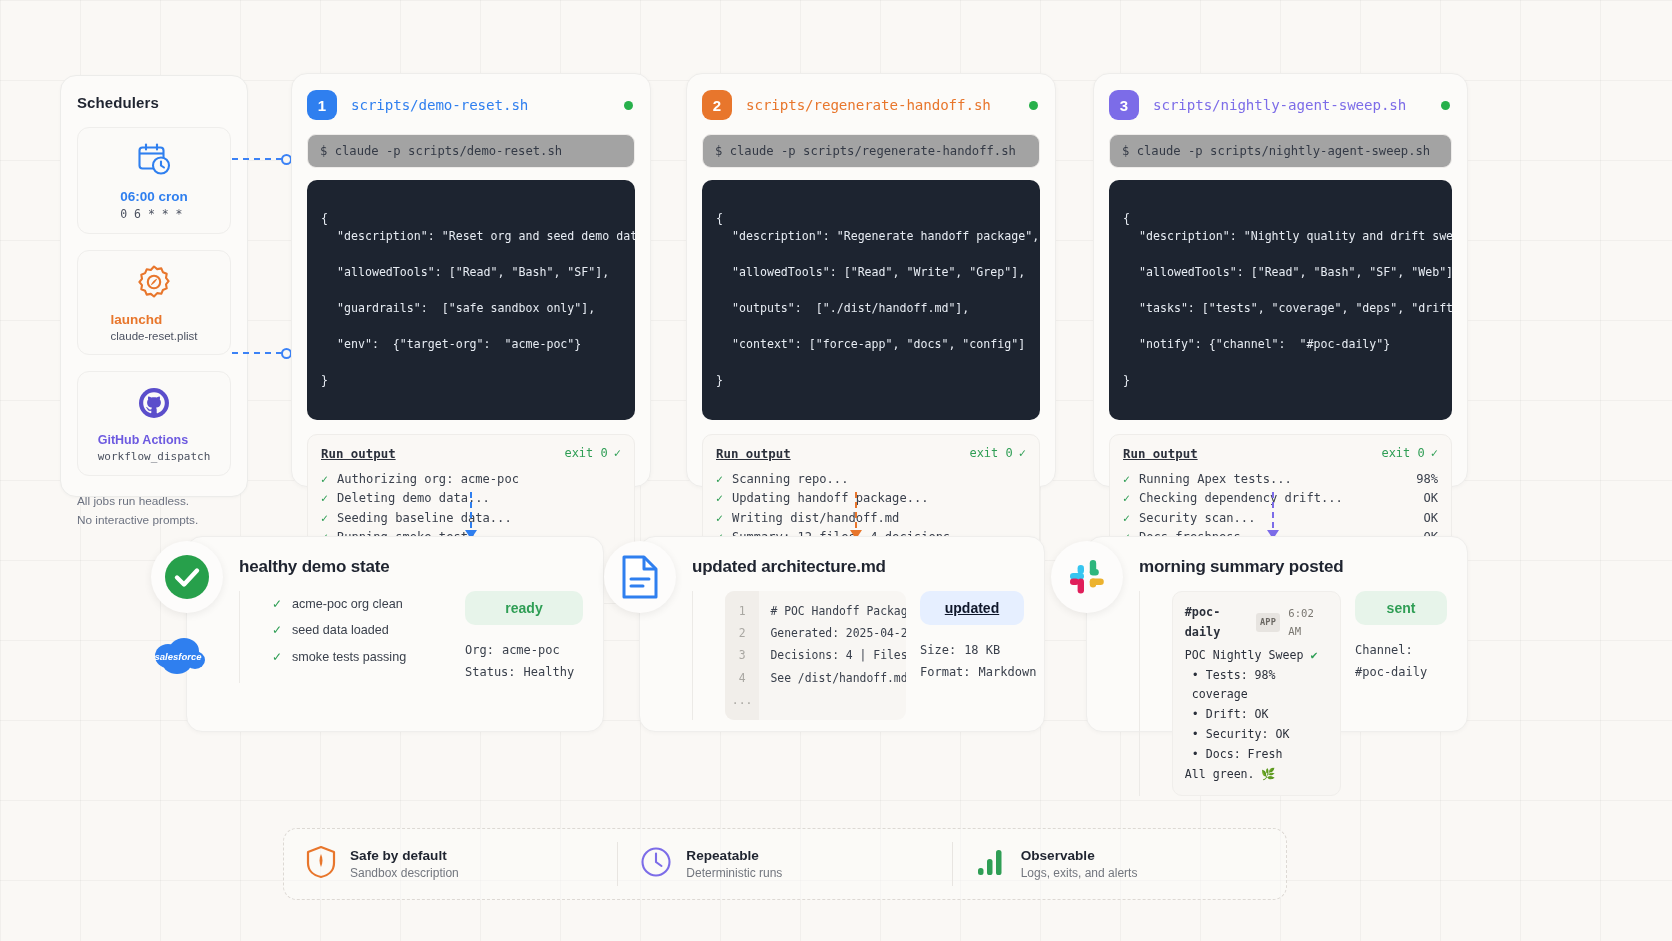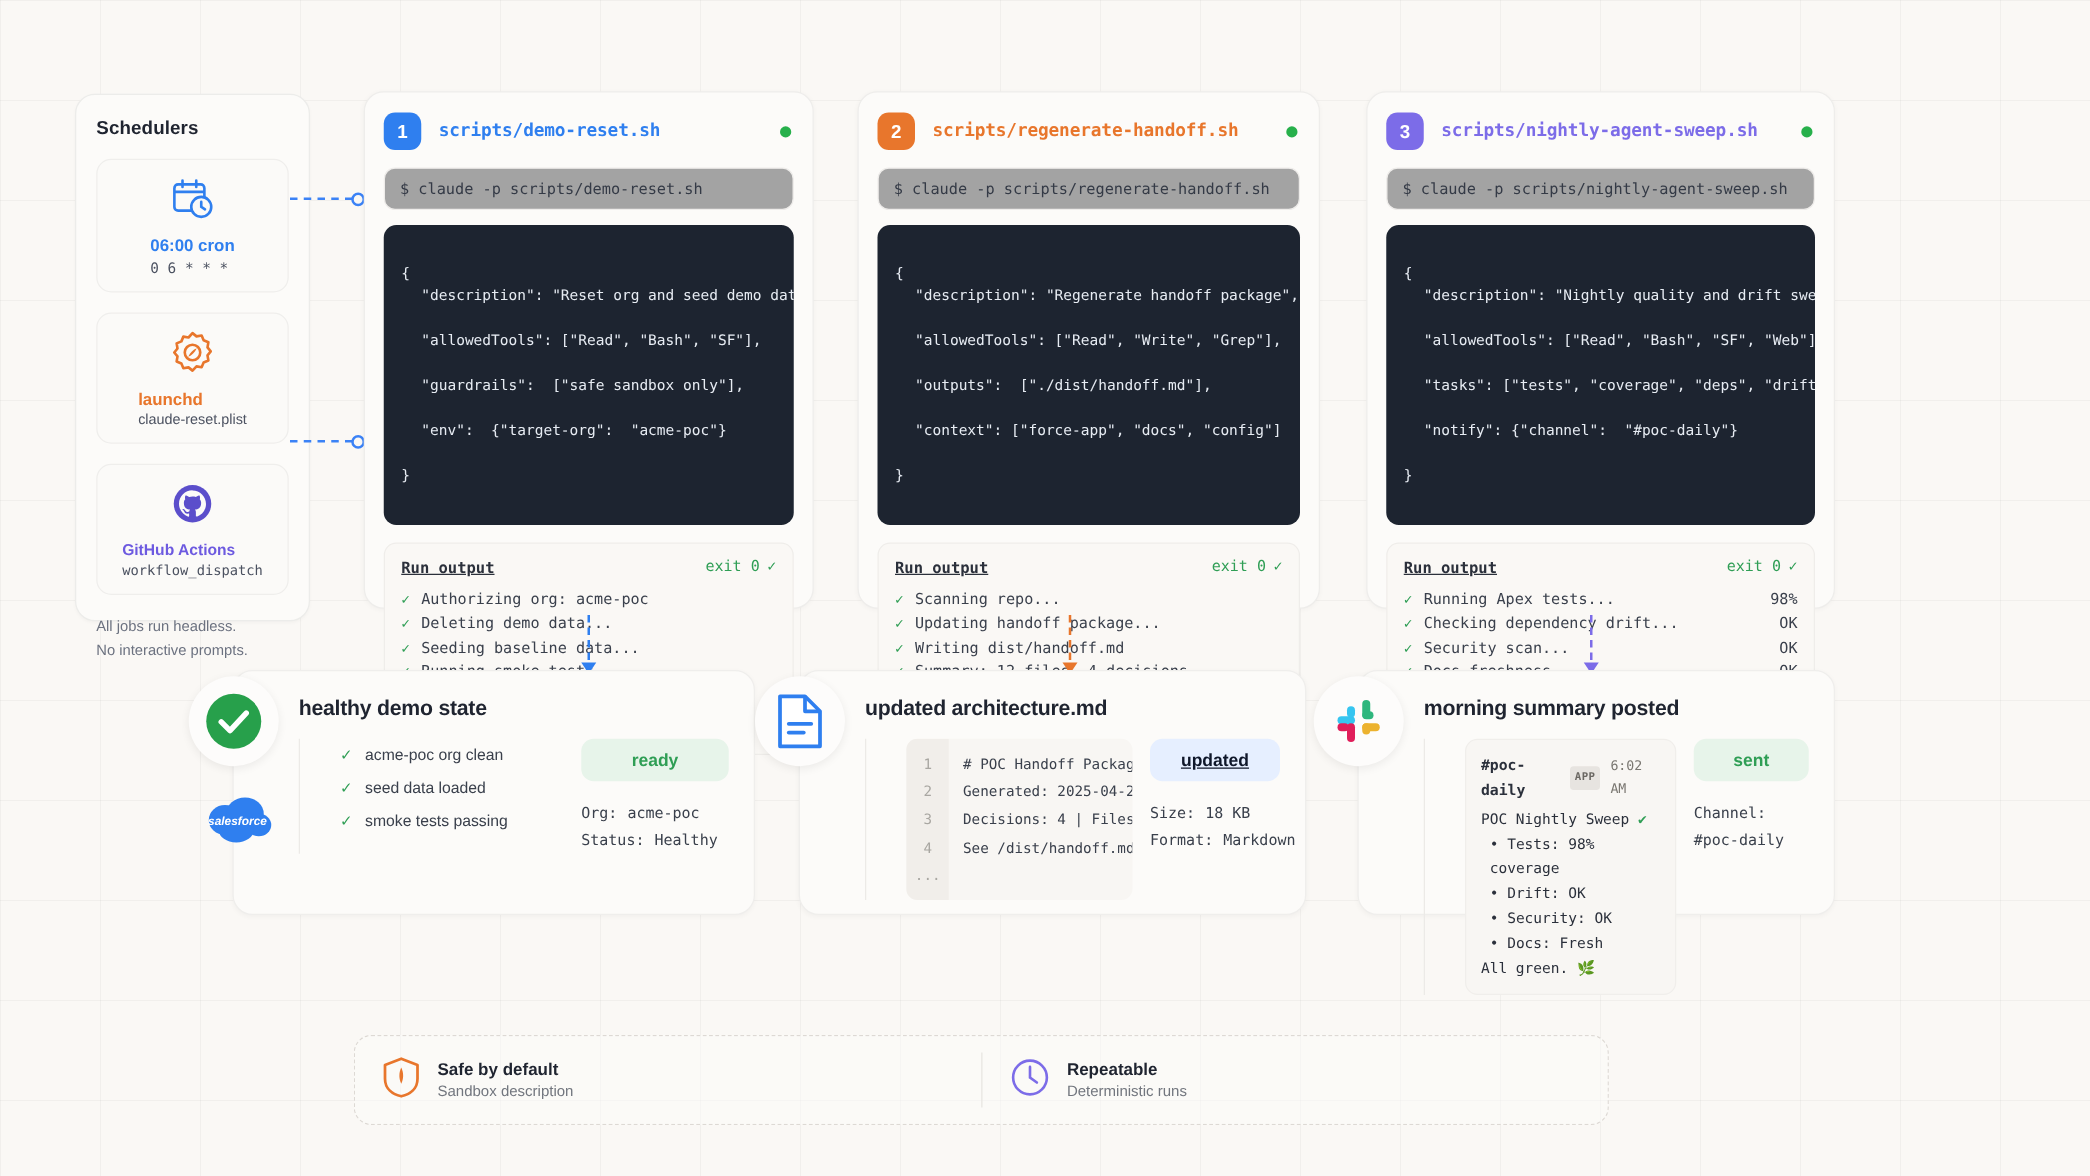--- a/index.html
+++ b/index.html
@@ -67,21 +67,21 @@
   #card2 { left: 686px; width: 370px; height: 414px; }
   #card3 { left: 1093px; width: 375px; height: 414px; }
 
   .card-head { display: flex; align-items: center; gap: 14px; margin-bottom: 14px; position: relative; }
   .num-badge {
     width: 30px; height: 30px; border-radius: 9px;
     color: #fff; font-weight: 700; font-size: 15px;
     display: flex; align-items: center; justify-content: center;
     flex: 0 0 30px;
   }
-  .script-path { font-size: 14.2px; font-weight: 700; letter-spacing: -.1px; }
+  .script-path { font-size: 14.2px; font-weight: 400; letter-spacing: -.1px; }
   .dot-ok {
     position: absolute; right: 2px; top: 11px;
     width: 9px; height: 9px; border-radius: 50%; background: #27b04b;
   }
   .cmd-bar {
     background: #a3a3a3; border: 1px solid #eeecea;
     border-radius: 9px; padding: 9px 12px;
     font-size: 12.2px; color: #343a46; margin-bottom: 12px;
     white-space: nowrap; overflow: hidden;
   }
@@ -147,21 +147,21 @@
 
   .res-badge {
     position: absolute; left: -36px; top: 4px;
     width: 72px; height: 72px; border-radius: 50%;
     background: #fdfcfb; box-shadow: 0 2px 8px rgba(0,0,0,0.07);
     display: flex; align-items: center; justify-content: center;
   }
   .res-badge2 {
     position: absolute; left: -36px; top: 84px;
     width: 68px; height: 68px; border-radius: 50%;
-    display: flex; align-items: center; justify-content: flex-end;
+    display: flex; align-items: center; justify-content: flex-start;
   }
   .res-body { margin-left: 52px; flex: 1 1 auto; min-width: 0; position: relative; }
   .res-title { font-size: 17px; font-weight: 600; color: #1f2430; margin-bottom: 14px; letter-spacing: -.2px; }
   .res-cols { display: flex; gap: 14px; }
   .res-left { flex: 1 1 auto; min-width: 0; }
   .res-right { flex: 0 0 auto; width: 118px; }
 
   .chk-row { display: flex; align-items: center; gap: 10px; font-size: 12.6px; color: #3a404c; line-height: 2.1; }
   .chk-row .ck { color: #2f9e55; font-size: 12px; }
 
@@ -603,15 +603,28 @@
         <svg width="32" height="32" viewBox="0 0 32 32" fill="none">
           <circle cx="16" cy="16" r="13.5" stroke="#7c6ce8" stroke-width="2.1"></circle>
           <path d="M16 7.5 V16 L21.5 20" stroke="#7c6ce8" stroke-width="2.1" stroke-linecap="round"></path>
         </svg>
       </span>
       <div class="feat-txt">
         <span class="feat-t">Repeatable</span>
         <span class="feat-s">Deterministic runs</span>
       </div>
     </div>
+    <div class="feat">
+      <span>
+        <svg width="32" height="30" viewBox="0 0 32 30">
+          <rect x="3" y="21" width="5.5" height="7" rx="2.5" fill="#2f9e55"></rect>
+          <rect x="12" y="12" width="5.5" height="16" rx="2.6" fill="#2f9e55"></rect>
+          <rect x="21" y="3" width="5.5" height="25" rx="2.6" fill="#2f9e55"></rect>
+        </svg>
+      </span>
+      <div class="feat-txt">
+        <span class="feat-t">Observable</span>
+        <span class="feat-s">Logs, exits, and alerts</span>
+      </div>
+    </div>
   </div>
 
 </div>
 
 </body></html>

